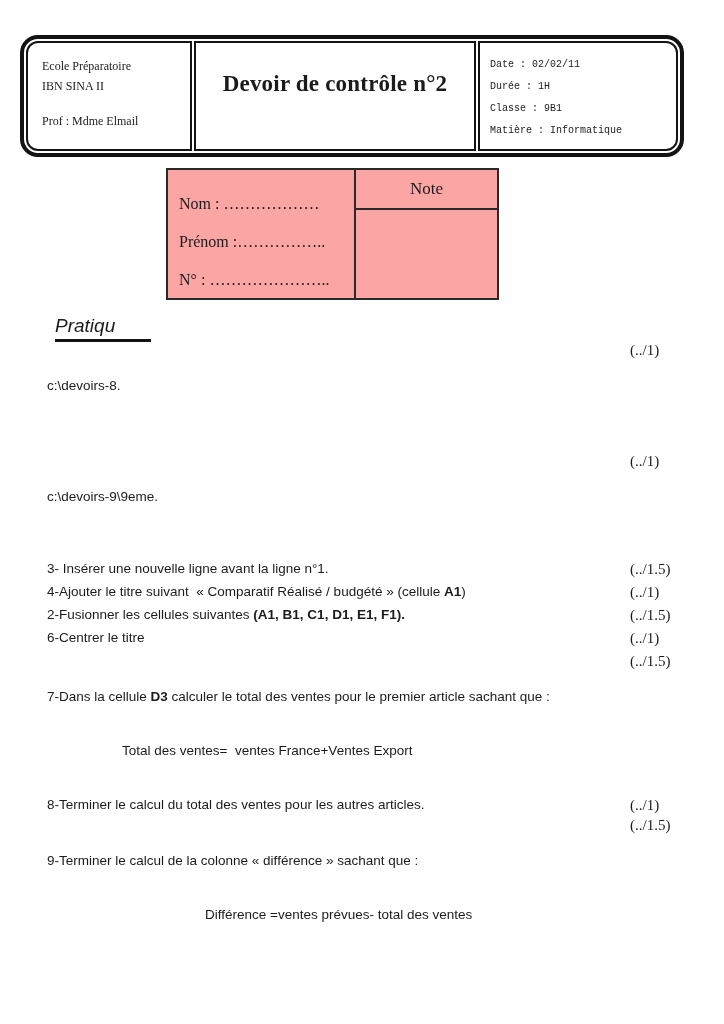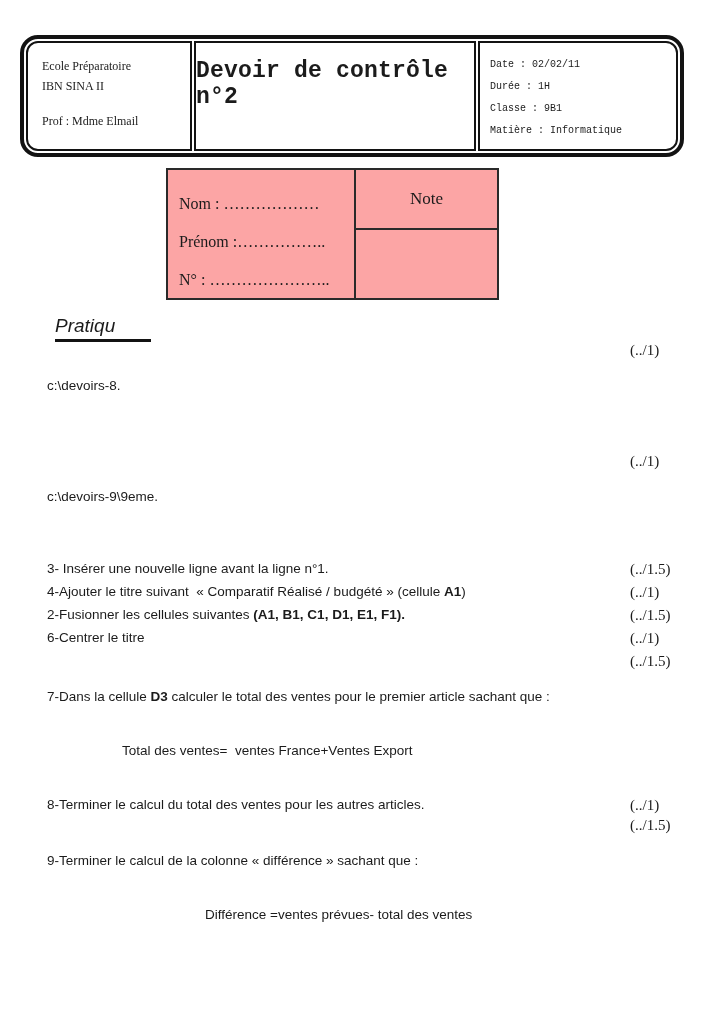--- a/index.html
+++ b/index.html
@@ -41,21 +41,21 @@
     padding: 13px 4px 4px 14px;
   }
   .hdr-left .teacher { margin-top: 15px; }
   .hdr-mid {
     flex: 1;
     display: flex;
     align-items: center;
     justify-content: center;
   }
   .hdr-title {
-    font-family: Liberation Mono, monospace;
+    font-family: Liberation Serif, serif;
     font-weight: bold;
     font-size: 23px;
     margin-bottom: 24px;
     letter-spacing: 0.2px;
   }
   .hdr-right {
     width: 200px;
     border-top-right-radius: 12px;
     border-bottom-right-radius: 12px;
     font-family: Liberation Mono, monospace;
@@ -78,21 +78,21 @@
     width: 188px;
     box-sizing: border-box;
     border-right: 2px solid #2a2a2a;
     font-family: "Liberation Serif", serif;
     font-size: 16px;
     padding: 25px 0 0 11px;
   }
   .nt-left .fld { margin-bottom: 20px; white-space: pre; }
   .nt-right { flex: 1; display: flex; flex-direction: column; }
   .nt-note {
-    height: 60px;
+    height: 40px;
     box-sizing: border-box;
     border-bottom: 2px solid #2a2a2a;
     display: flex;
     align-items: center;
     justify-content: center;
     font-family: "Liberation Serif", serif;
     font-size: 17px;
     text-align: right;
   }
   .nt-empty { flex: 1; }

